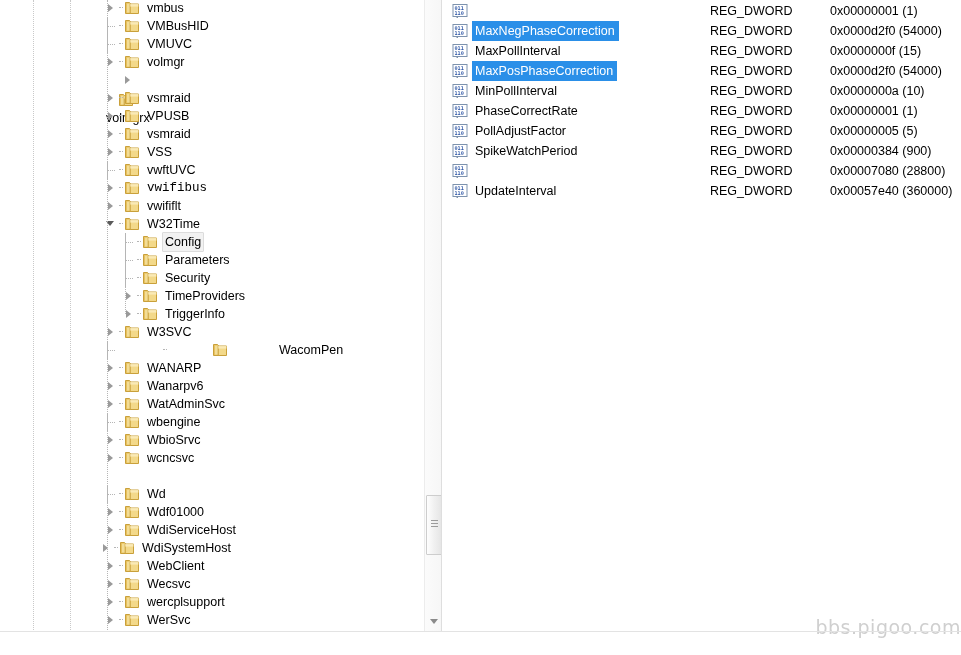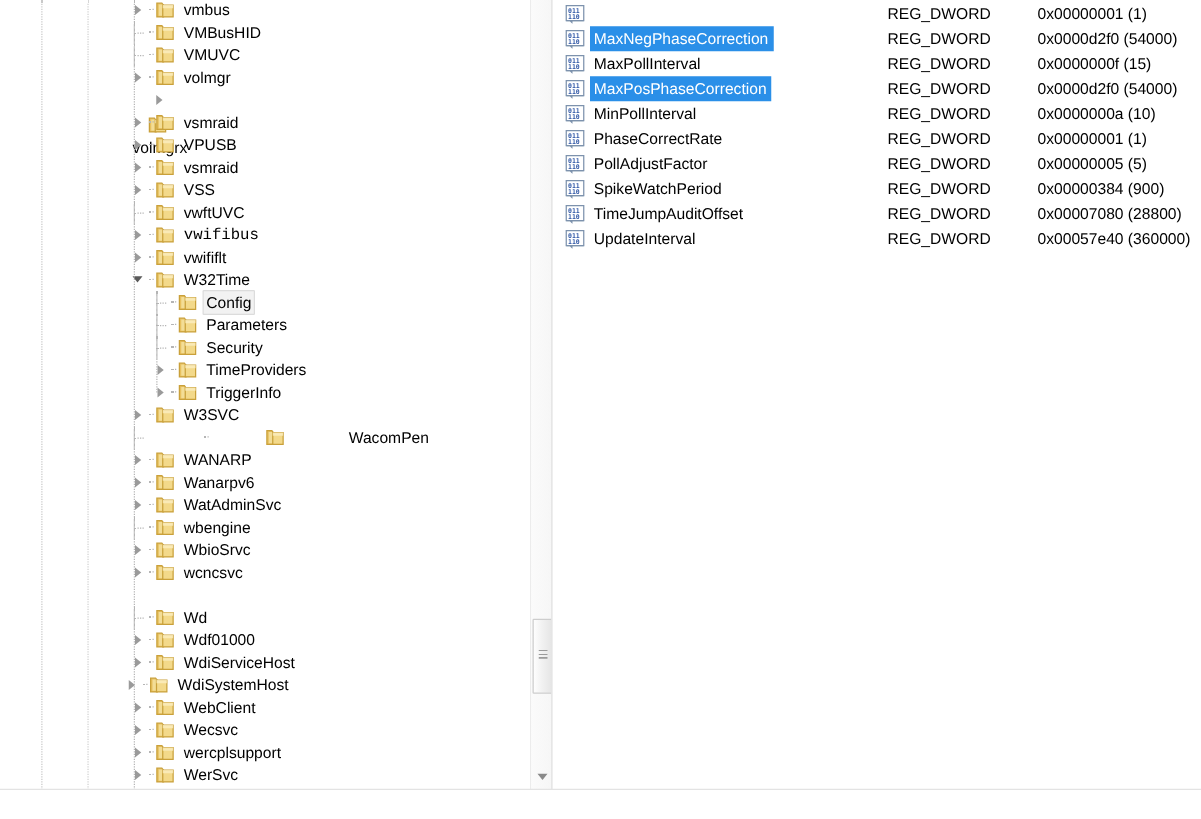--- a/index.html
+++ b/index.html
@@ -864,35 +864,35 @@
       </div>
       <div class="value-row" style="top: 161px;">
         <span class="v-icon"><svg width="16" height="16" viewBox="0 0 16 16">
             <rect x="1" y="1.5" width="14" height="12" fill="#ffffff" stroke="#7d92ad" stroke-width="1"></rect>
             <g fill="#2f57a6" font-family="DejaVu Sans Mono, monospace" font-size="5.2" font-weight="bold">
               <text x="2.4" y="7.2">011</text>
               <text x="2.4" y="12.4">110</text>
             </g>
             <path d="M1 13.5 L4 13.5 L5.5 15 L5.5 13.5 L15 13.5" fill="none" stroke="#7d92ad" stroke-width="1"></path>
           </svg></span>
-        <span class="v-name">TimeJumpAuditOffset</span>
         <span class="v-type">REG_DWORD</span>
         <span class="v-data">0x00007080 (28800)</span>
       </div>
       <div class="value-row" style="top: 181px;">
         <span class="v-icon"><svg width="16" height="16" viewBox="0 0 16 16">
             <rect x="1" y="1.5" width="14" height="12" fill="#ffffff" stroke="#7d92ad" stroke-width="1"></rect>
             <g fill="#2f57a6" font-family="DejaVu Sans Mono, monospace" font-size="5.2" font-weight="bold">
               <text x="2.4" y="7.2">011</text>
               <text x="2.4" y="12.4">110</text>
             </g>
             <path d="M1 13.5 L4 13.5 L5.5 15 L5.5 13.5 L15 13.5" fill="none" stroke="#7d92ad" stroke-width="1"></path>
           </svg></span>
         <span class="v-name">UpdateInterval</span>
         <span class="v-type">REG_DWORD</span>
         <span class="v-data">0x00057e40 (360000)</span>
       </div>
     </div>
 
+  <div id="watermark">bbs.pigoo.com</div>
 
   <div id="status-sep"></div>
 
 </div>
 
 </body></html>

